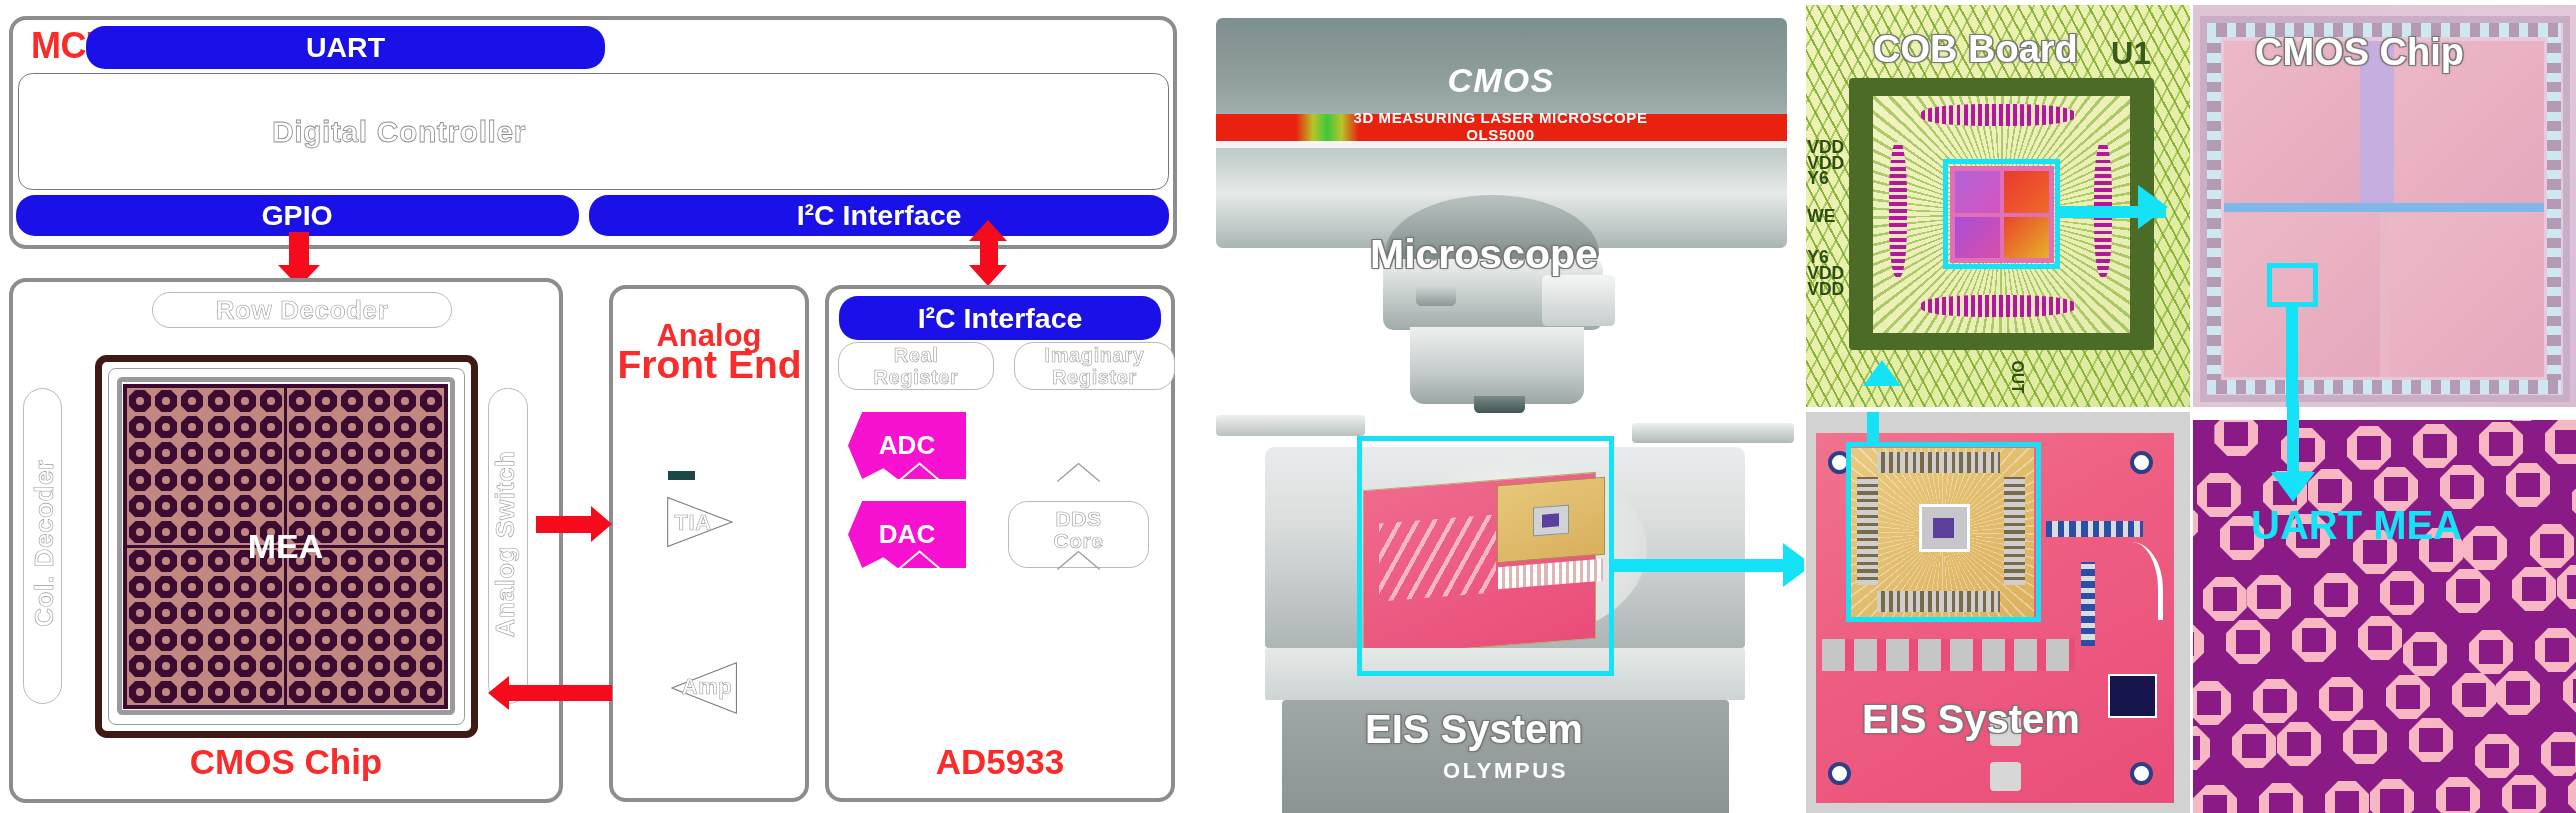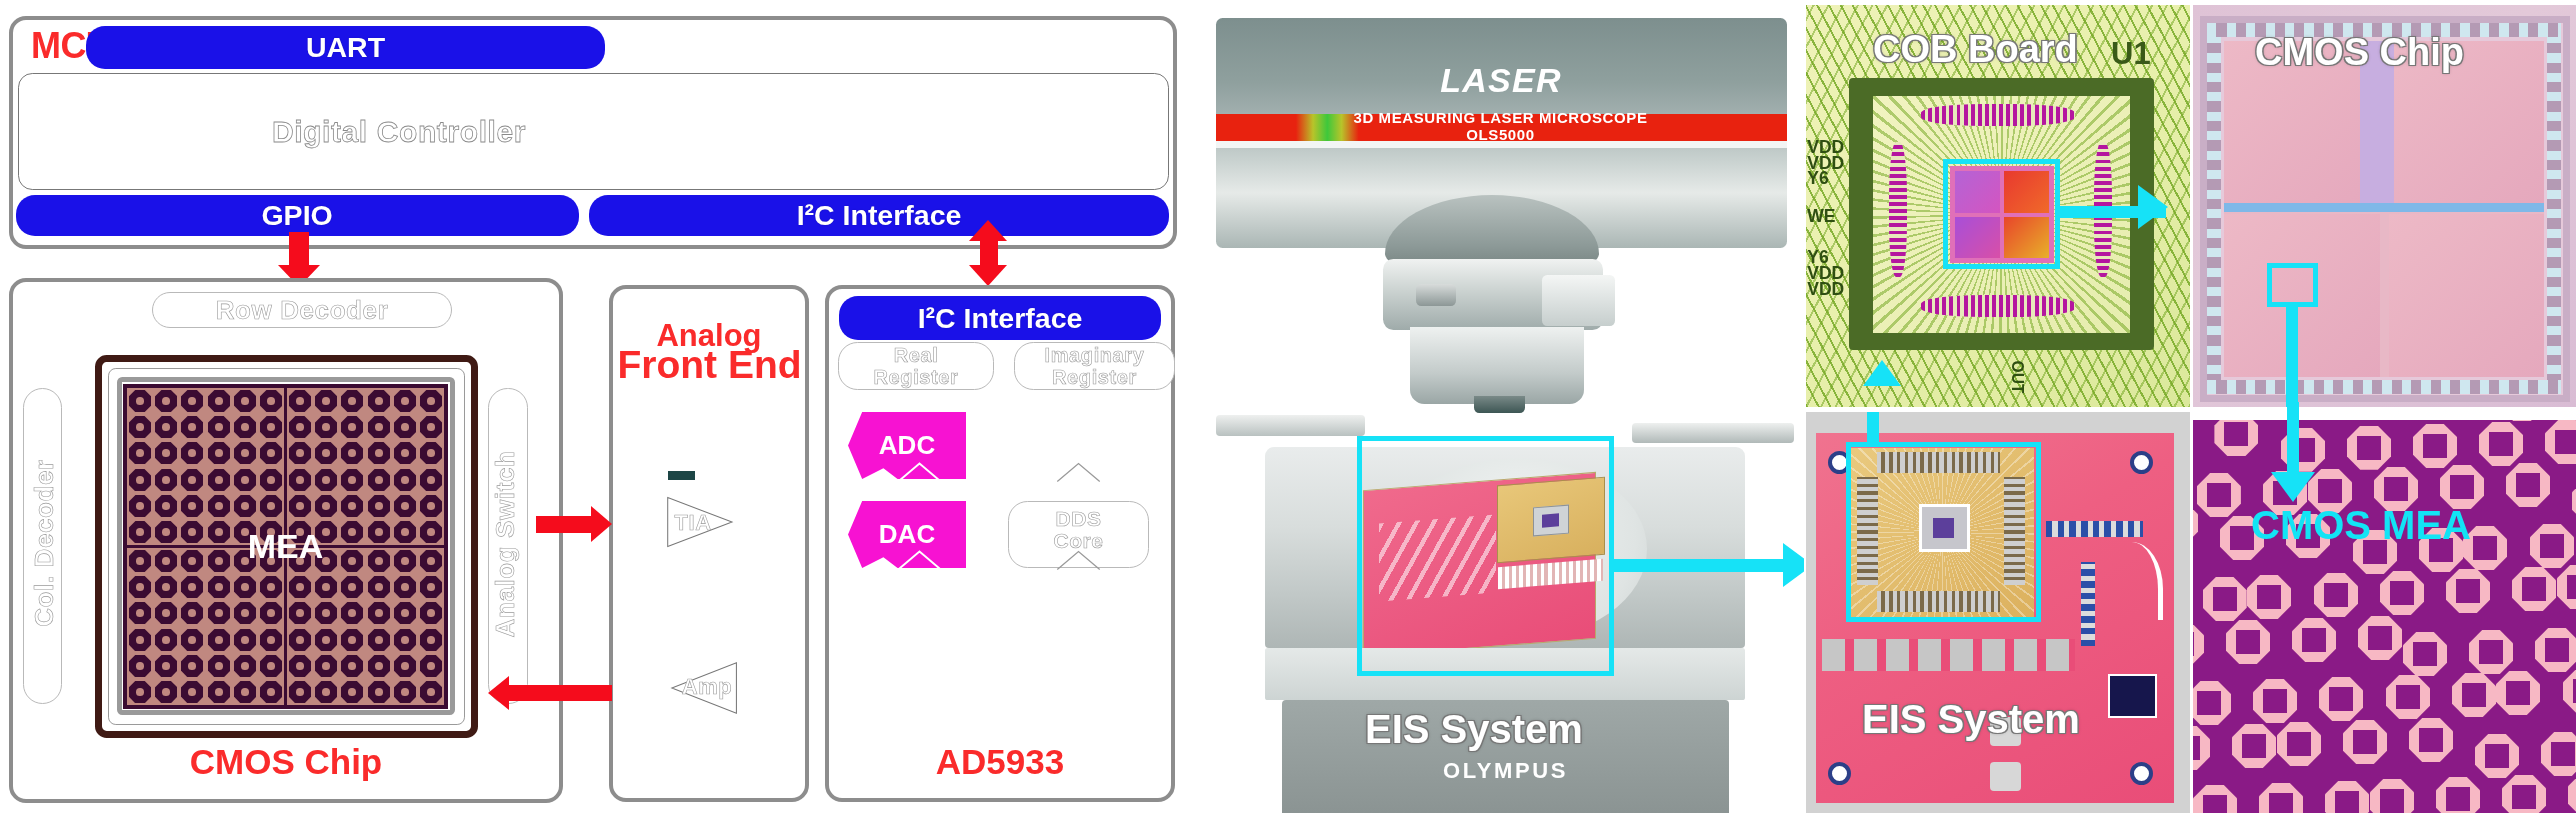--- a/index.html
+++ b/index.html
@@ -357,21 +357,21 @@
 </div>
 
 <div class="photo" style="left:1196px;top:0;width:608px;height:814px;background:#ffffff;">
 
   <div class="abs" style="left:19.5px;top:18px;width:571px;height:230px;border-radius:6.5px;
               background:linear-gradient(180deg,#7d8f8e 0%,#8fa09e 28%,#9fadac 40%,#c9d2d0 62%,#e6eae8 76%,#aab6b4 100%);"></div>
   <div class="abs" style="left:19.5px;top:114px;width:571px;height:27px;
               background:linear-gradient(90deg,#e8220f 0%,#e8220f 14%,#b8c42a 17%,#3ec83b 19.5%,#b8c42a 22%,#e8220f 25%,#e8220f 100%);"></div>
   <div class="abs" style="left:19.5px;top:141px;width:571px;height:6.5px;background:#f2f5f4;"></div>
 
-  <div class="abs ctr" style="left:214px;top:62px;width:182px;height:36px;color:#fff;font-size:34px;font-weight:bold;font-style:italic;letter-spacing:1.3px;">LASER</div>
+  <div class="abs ctr" style="left:214px;top:62px;width:182px;height:36px;color:#fff;font-size:34px;font-weight:bold;font-style:italic;letter-spacing:1.3px;">CMOS</div>
   <div class="abs ctr" style="left:123px;top:115px;width:363px;height:22px;color:#fff;font-size:15px;font-weight:bold;letter-spacing:0.6px;z-index:3;">3D MEASURING LASER MICROSCOPE OLS5000</div>
 
   <div class="abs" style="left:189px;top:195px;width:214px;height:84px;
               background:linear-gradient(180deg,#b9c2c0,#8d9a98 60%,#6d7a78);
               border-radius:50% 50% 46% 46%/70% 70% 30% 30%;"></div>
   <div class="abs" style="left:187px;top:259px;width:220px;height:71px;border-radius:10.4px;
               background:linear-gradient(180deg,#f0f2f1,#cfd6d4 40%,#9fabaa);"></div>
   <div class="abs" style="left:220px;top:284px;width:40px;height:22px;border-radius:5.2px;
               background:linear-gradient(180deg,#d8dcdb,#8c9796);"></div>
   <div class="abs" style="left:346px;top:275px;width:73px;height:51px;border-radius:5.2px;
@@ -401,20 +401,21 @@
   <div class="abs" style="left:346px;top:514px;width:17px;height:13px;transform:skewY(-4.5deg);background:#5c3f9b;"></div>
   <div class="abs" style="left:302px;top:563px;width:105px;height:22px;transform:skewY(-4.5deg);
               background:repeating-linear-gradient(90deg,#fff 0 3.9px,#e2b5b5 3.9px 7.1px);"></div>
   <div class="abs" style="left:183px;top:519px;width:117px;height:78px;transform:skewY(-4.5deg);
               background:repeating-linear-gradient(120deg,rgba(255,255,255,.55) 0 4.5px,rgba(255,255,255,0) 4.5px 15.6px);"></div>
 
   <div class="cybox" style="left:161px;top:436px;width:257px;height:240px;"></div>
   <div class="cyline" style="left:415px;top:559px;width:175px;height:13px;"></div>
   <div class="cyarrowR" style="left:587px;top:543px;"></div>
 
+  <div class="plabel" style="left:174px;top:231px;font-size:41px;">Microscope</div>
   <div class="plabel" style="left:169px;top:707px;font-size:40px;">EIS System</div>
 
   <div class="abs" style="left:69px;top:648px;width:480px;height:52px;border-radius:2.6px;
               background:linear-gradient(180deg,#e5e9e8,#cdd4d3);"></div>
   <div class="abs" style="left:86px;top:700px;width:447px;height:113px;border-radius:3.9px 3.9px 0 0;
               background:linear-gradient(180deg,#9fa8a7,#8b9493);"></div>
   <div class="abs ctr" style="left:86px;top:757px;width:447px;height:28.5px;color:#fff;font-size:22px;font-weight:bold;letter-spacing:2.6px;">OLYMPUS</div>
 </div>
 
 <div class="photo" style="left:1806px;top:5.2px;width:384px;height:402px;
@@ -580,17 +581,17 @@
       <div style="position: absolute; left: 282px; top: 314px; width: 44px; height: 44px; border: 10.4px solid rgb(247, 184, 196); background: rgb(138, 26, 134); clip-path: polygon(30% 0px, 70% 0px, 100% 30%, 100% 70%, 70% 100%, 30% 100%, 0px 70%, 0px 30%); filter: blur(0.4px);"></div>
       <div style="position: absolute; left: 348px; top: 312px; width: 44px; height: 44px; border: 10.4px solid rgb(247, 184, 196); background: rgb(138, 26, 134); clip-path: polygon(30% 0px, 70% 0px, 100% 30%, 100% 70%, 70% 100%, 30% 100%, 0px 70%, 0px 30%); filter: blur(0.4px);"></div>
       <div style="position: absolute; left: 0px; top: 365px; width: 44px; height: 44px; border: 10.4px solid rgb(247, 184, 196); background: rgb(138, 26, 134); clip-path: polygon(30% 0px, 70% 0px, 100% 30%, 100% 70%, 70% 100%, 30% 100%, 0px 70%, 0px 30%); filter: blur(0.4px);"></div>
       <div style="position: absolute; left: 66px; top: 363px; width: 44px; height: 44px; border: 10.4px solid rgb(247, 184, 196); background: rgb(138, 26, 134); clip-path: polygon(30% 0px, 70% 0px, 100% 30%, 100% 70%, 70% 100%, 30% 100%, 0px 70%, 0px 30%); filter: blur(0.4px);"></div>
       <div style="position: absolute; left: 132px; top: 361px; width: 44px; height: 44px; border: 10.4px solid rgb(247, 184, 196); background: rgb(138, 26, 134); clip-path: polygon(30% 0px, 70% 0px, 100% 30%, 100% 70%, 70% 100%, 30% 100%, 0px 70%, 0px 30%); filter: blur(0.4px);"></div>
       <div style="position: absolute; left: 177px; top: 359px; width: 44px; height: 44px; border: 10.4px solid rgb(247, 184, 196); background: rgb(138, 26, 134); clip-path: polygon(30% 0px, 70% 0px, 100% 30%, 100% 70%, 70% 100%, 30% 100%, 0px 70%, 0px 30%); filter: blur(0.4px);"></div>
       <div style="position: absolute; left: 243px; top: 357px; width: 44px; height: 44px; border: 10.4px solid rgb(247, 184, 196); background: rgb(138, 26, 134); clip-path: polygon(30% 0px, 70% 0px, 100% 30%, 100% 70%, 70% 100%, 30% 100%, 0px 70%, 0px 30%); filter: blur(0.4px);"></div>
       <div style="position: absolute; left: 309px; top: 355px; width: 44px; height: 44px; border: 10.4px solid rgb(247, 184, 196); background: rgb(138, 26, 134); clip-path: polygon(30% 0px, 70% 0px, 100% 30%, 100% 70%, 70% 100%, 30% 100%, 0px 70%, 0px 30%); filter: blur(0.4px);"></div>
       <div style="position: absolute; left: 375px; top: 353px; width: 44px; height: 44px; border: 10.4px solid rgb(247, 184, 196); background: rgb(138, 26, 134); clip-path: polygon(30% 0px, 70% 0px, 100% 30%, 100% 70%, 70% 100%, 30% 100%, 0px 70%, 0px 30%); filter: blur(0.4px);"></div>
     </div>
-  <div class="plabel cyan" style="left:58px;top:83px;font-size:40px;">CMOS MEA</div>
+  <div class="plabel cyan" style="left:58px;top:83px;font-size:40px;">UART MEA</div>
 </div>
 <div class="cyline" style="left:2287px;top:402px;width:11.7px;height:78px;"></div>
 <div class="cyarrowD" style="left:2271px;top:472px;"></div>
 
 
 </body></html>

